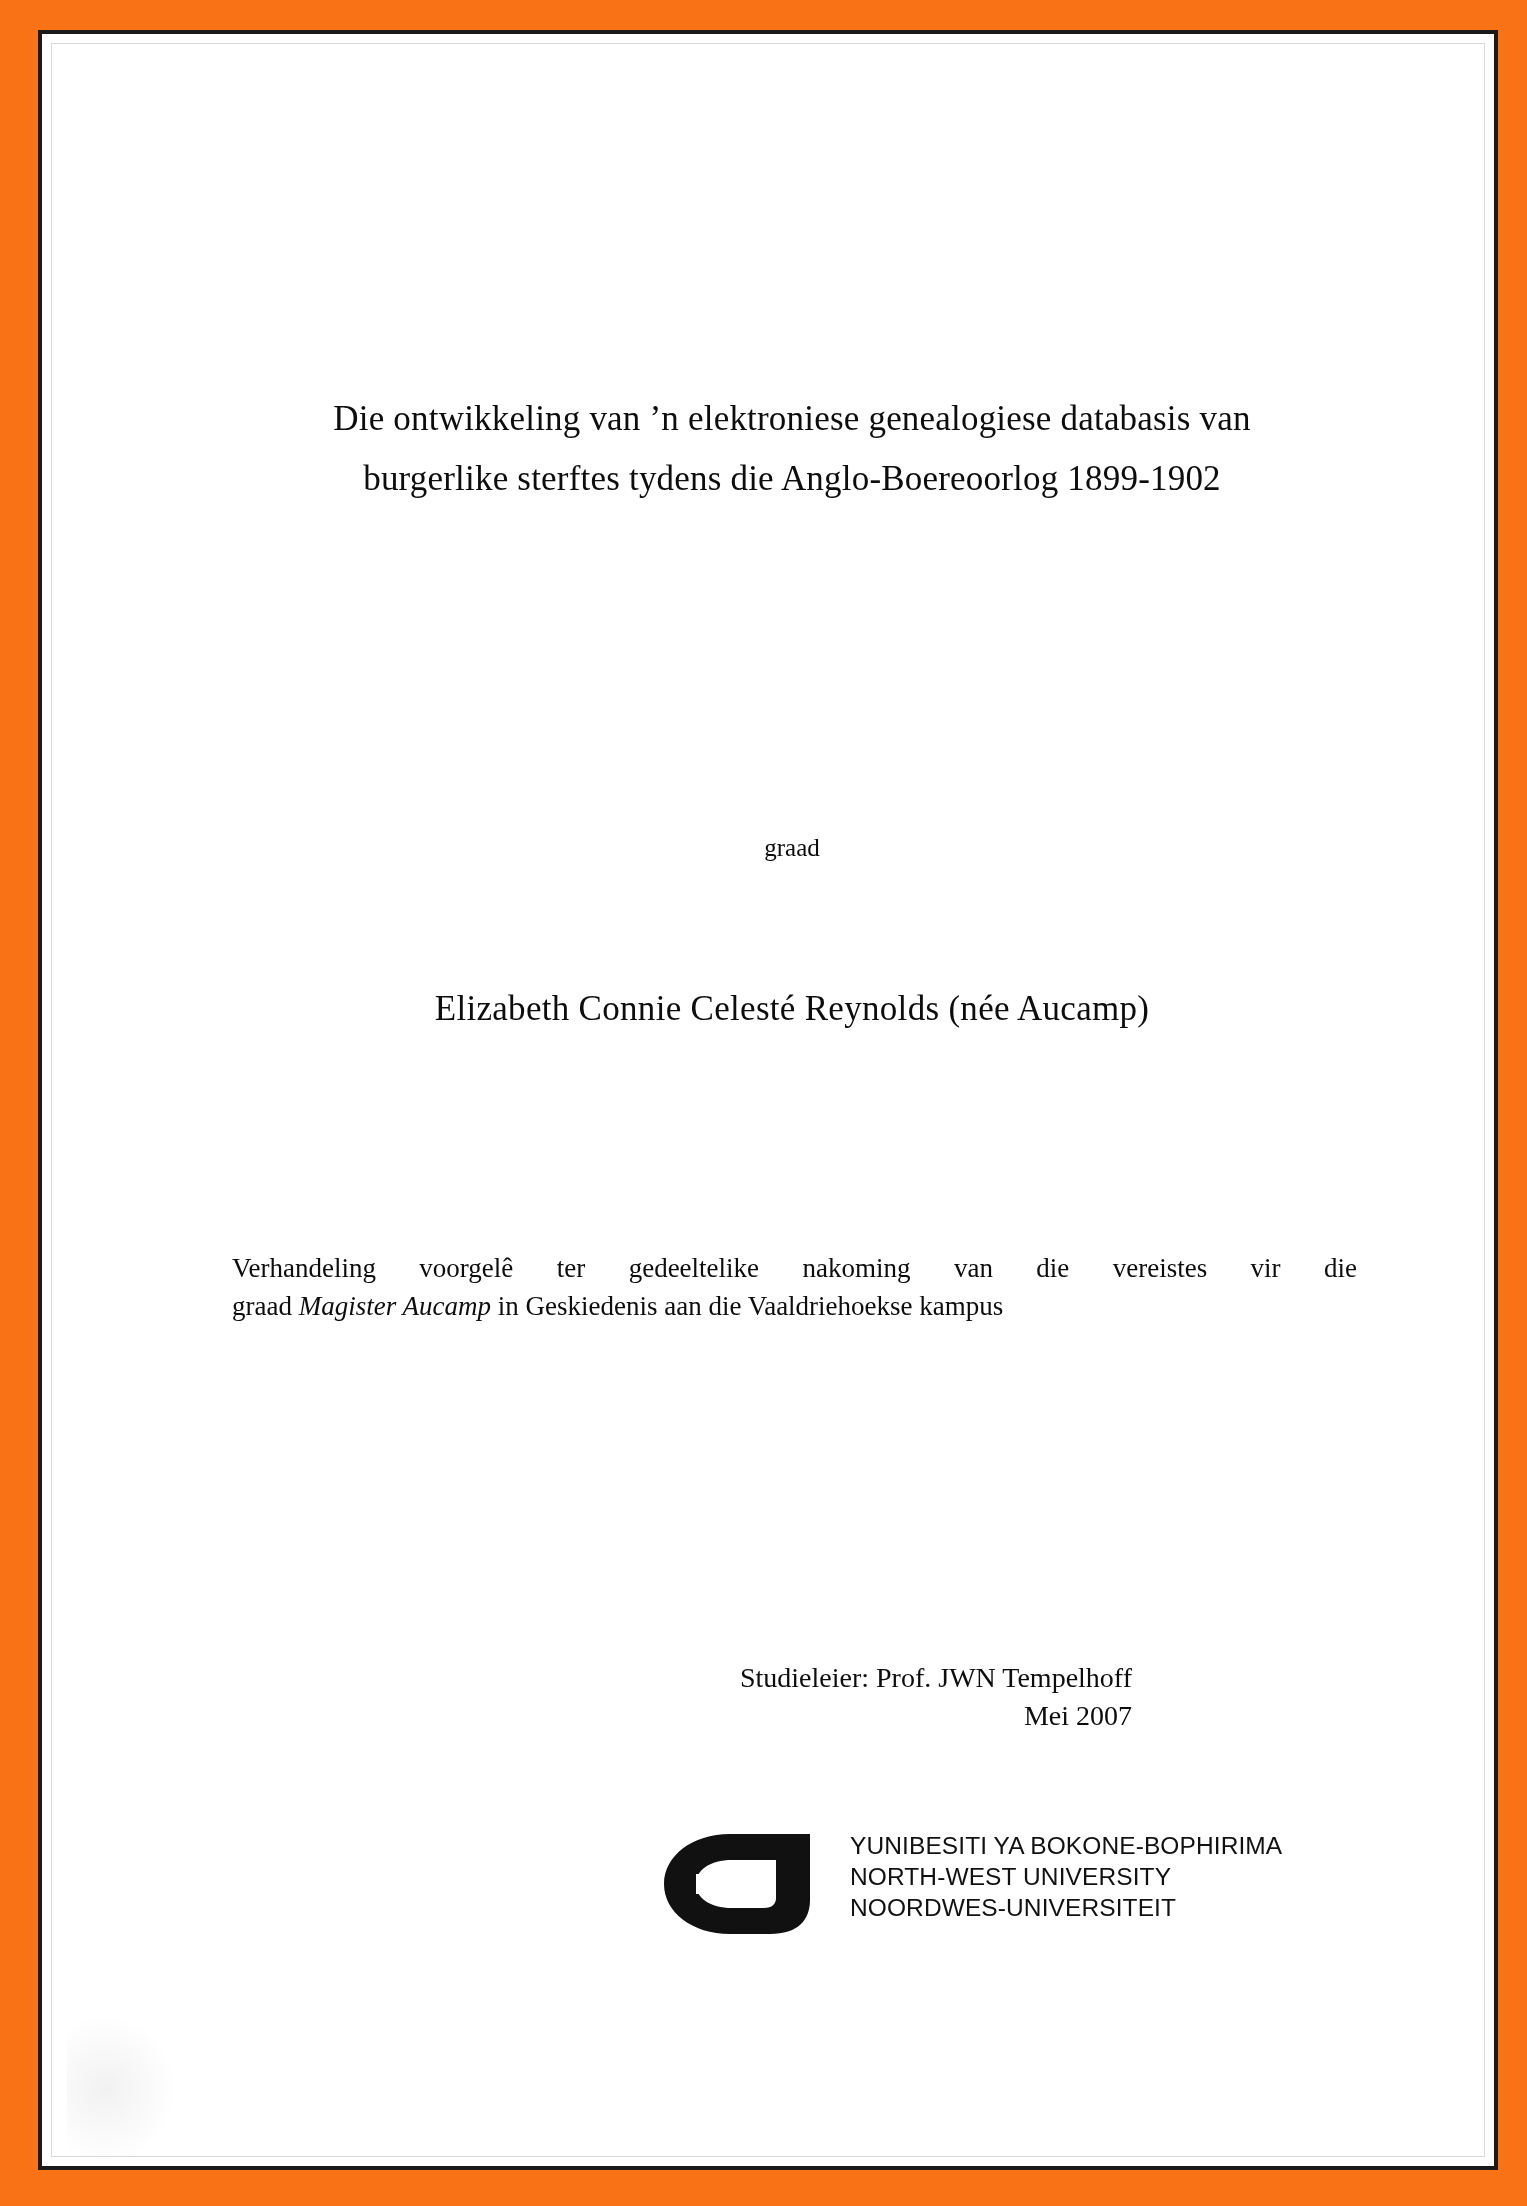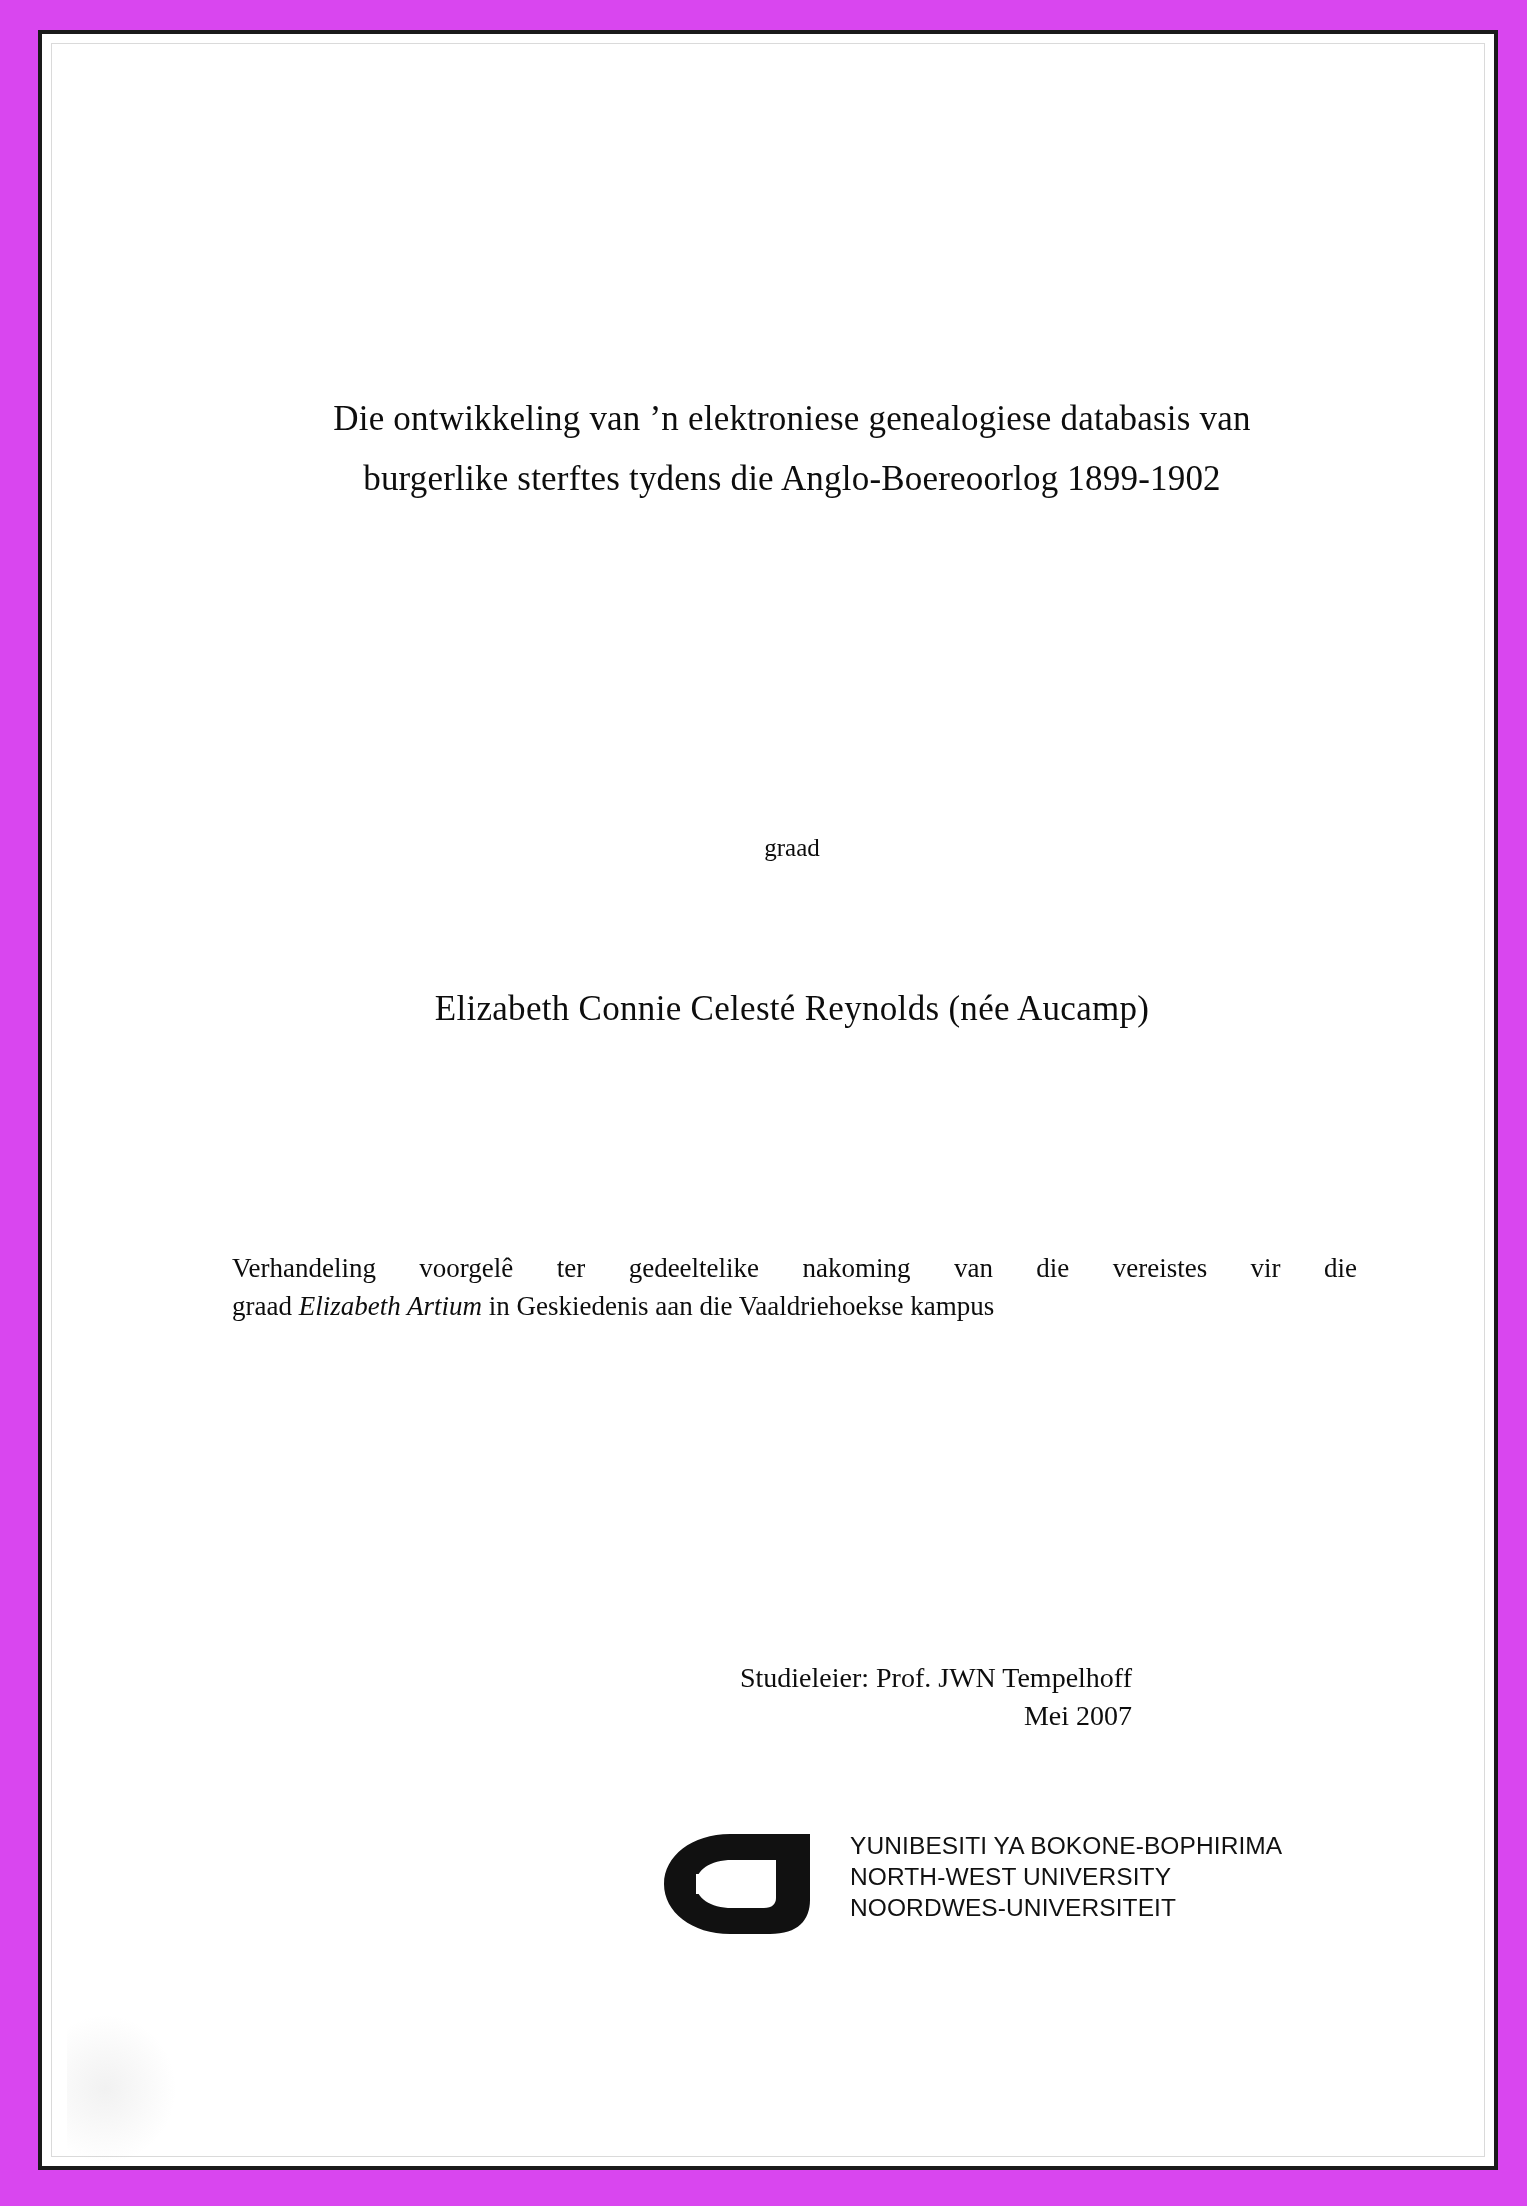--- a/index.html
+++ b/index.html
@@ -16,21 +16,21 @@
     overflow: hidden;
   }
 
   
   .page {
     position: absolute;
     left: 0;
     top: 0;
     width: 1527px;
     height: 2206px;
-    background: #d946ef;
+    background: #f97316;
   }
 
   .page-frame {
     position: absolute;
     left: 38px;
     top: 30px;
     width: 1460px;
     height: 2140px;
     border: 4px solid #1a1a1a;
     box-sizing: border-box;
@@ -174,21 +174,21 @@
         <div class="title-line">Die ontwikkeling van ’n elektroniese genealogiese databasis van</div>
         <div class="title-line">burgerlike sterftes tydens die Anglo-Boereoorlog 1899-1902</div>
       </div>
 
       <div class="byline-deur">graad</div>
 
       <div class="author">Elizabeth Connie Celesté Reynolds (née Aucamp)</div>
 
       <div class="statement">
         <div class="justified">Verhandeling voorgelê ter gedeeltelike nakoming van die vereistes vir die</div>
-        <div class="plain"><span>graad </span><i>Elizabeth Artium</i><span> in Geskiedenis aan die Vaaldriehoekse kampus</span></div>
+        <div class="plain"><span>graad </span><i>Magister Aucamp</i><span> in Geskiedenis aan die Vaaldriehoekse kampus</span></div>
       </div>
 
       <div class="supervisor-block">
         <div>Studieleier: Prof. JWN Tempelhoff</div>
         <div>Mei 2007</div>
       </div>
 
       <div class="logo-block">
         <div class="logo-mark">
           <svg viewBox="0 0 190 112" width="190" height="112" xmlns="http://www.w3.org/2000/svg">

